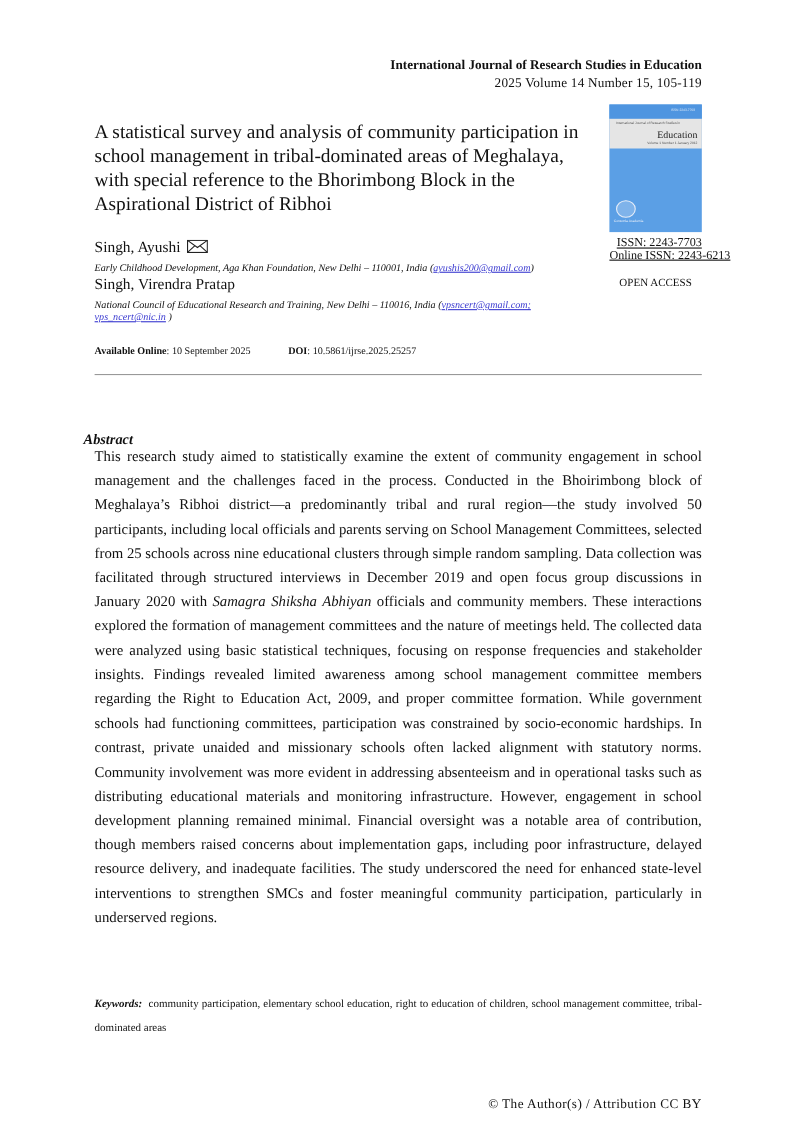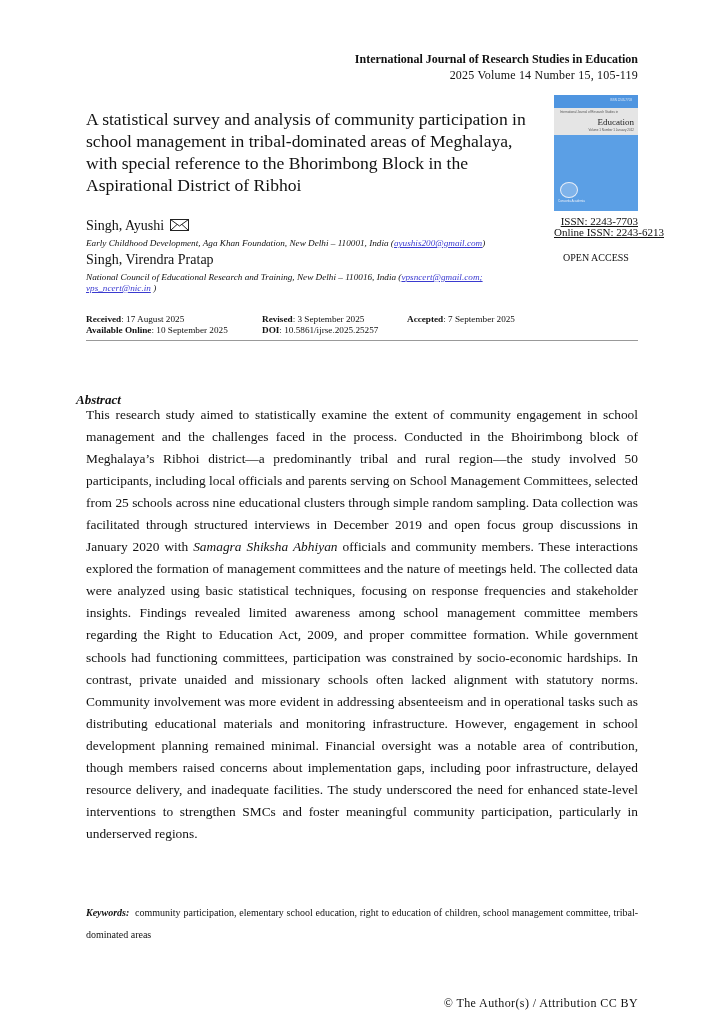--- a/index.html
+++ b/index.html
@@ -94,25 +94,20 @@
 
 <div class="abs author-name author-2">
   <span>Singh, Virendra Pratap</span>
 </div>
 <div class="abs affil affil-2">
   <span>National Council of Educational Research and Training, New Delhi – 110016, India (</span><a>vpsncert@gmail.com;</a><br><a>vps_ncert@nic.in</a><span> )</span>
 </div>
 
 <div class="abs dates">
   <div class="row">
-    <span class="cell c1"><b>Received</b><span>: 17 August 2025</span></span>
-    <span class="cell c2"><b>Revised</b><span>: 3 September 2025</span></span>
-    <span class="cell c3"><b>Accepted</b><span>: 7 September 2025</span></span>
-  </div>
-  <div class="row">
     <span class="cell c1"><b>Available Online</b><span>: 10 September 2025</span></span>
     <span class="cell c2"><b>DOI</b><span>: 10.5861/ijrse.2025.25257</span></span>
   </div>
 </div>
 <div class="abs divider"></div>
 
 <div class="abs abstract-heading">Abstract</div>
 
 <div class="abs abstract-body"><span>This research study aimed to statistically examine the extent of community engagement in school management and the challenges faced in the process. Conducted in the Bhoirimbong block of Meghalaya’s Ribhoi district—a predominantly tribal and rural region—the study involved 50 participants, including local officials and parents serving on School Management Committees, selected from 25 schools across nine educational clusters through simple random sampling. Data collection was facilitated through structured interviews in December 2019 and open focus group discussions in January 2020 with </span><i>Samagra Shiksha Abhiyan</i><span> officials and community members. These interactions explored the formation of management committees and the nature of meetings held. The collected data were analyzed using basic statistical techniques, focusing on response frequencies and stakeholder insights. Findings revealed limited awareness among school management committee members regarding the Right to Education Act, 2009, and proper committee formation. While government schools had functioning committees, participation was constrained by socio-economic hardships. In contrast, private unaided and missionary schools often lacked alignment with statutory norms. Community involvement was more evident in addressing absenteeism and in operational tasks such as distributing educational materials and monitoring infrastructure. However, engagement in school development planning remained minimal. Financial oversight was a notable area of contribution, though members raised concerns about implementation gaps, including poor infrastructure, delayed resource delivery, and inadequate facilities. The study underscored the need for enhanced state-level interventions to strengthen SMCs and foster meaningful community participation, particularly in underserved regions.</span></div>
 

